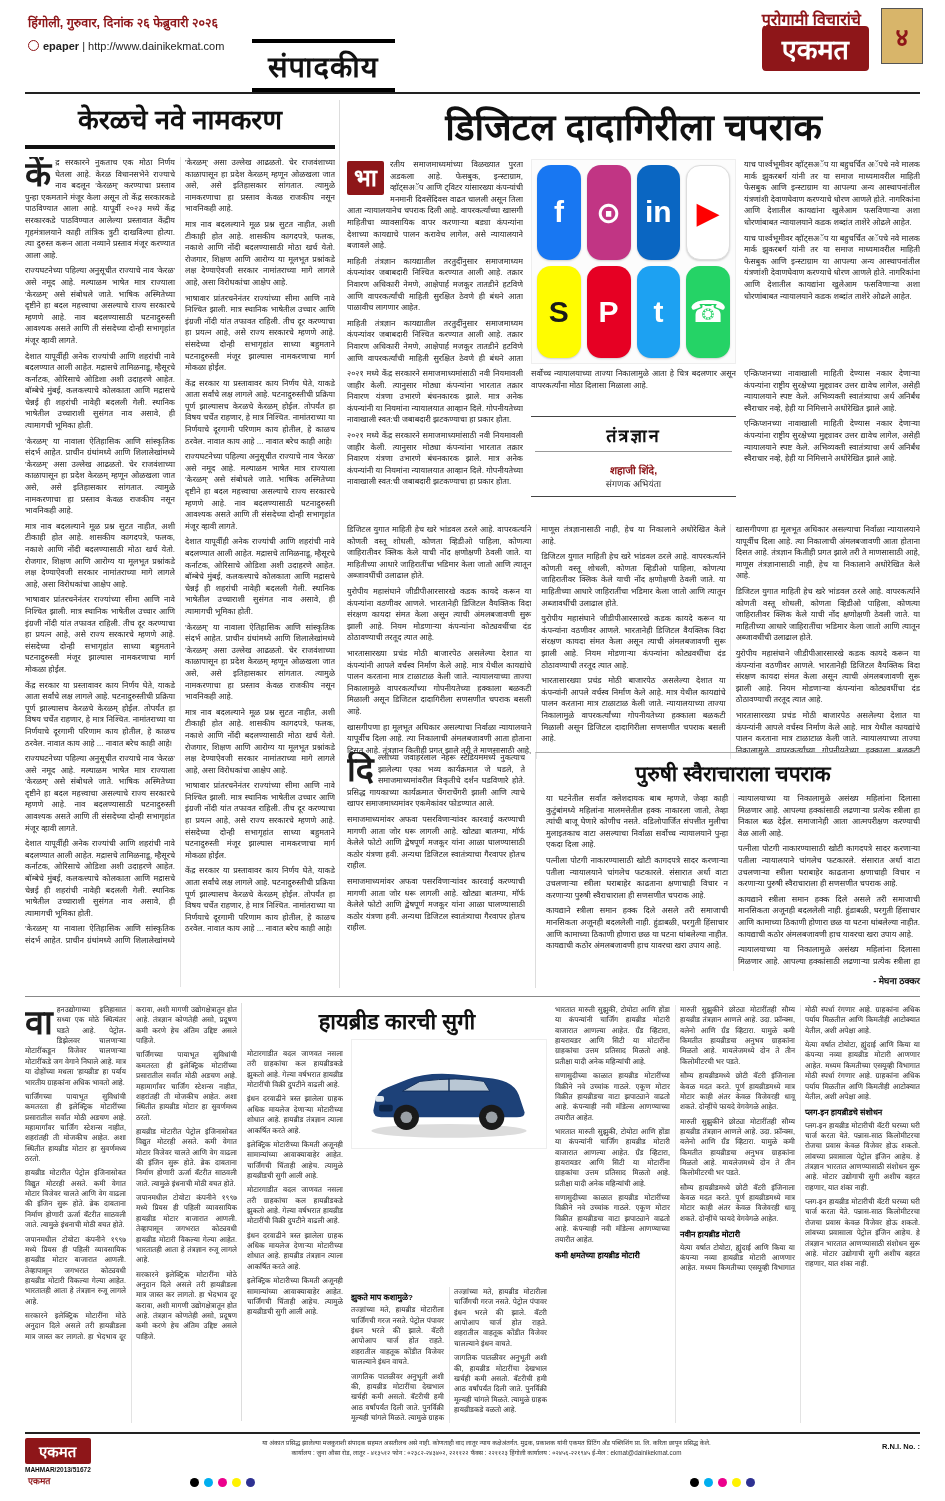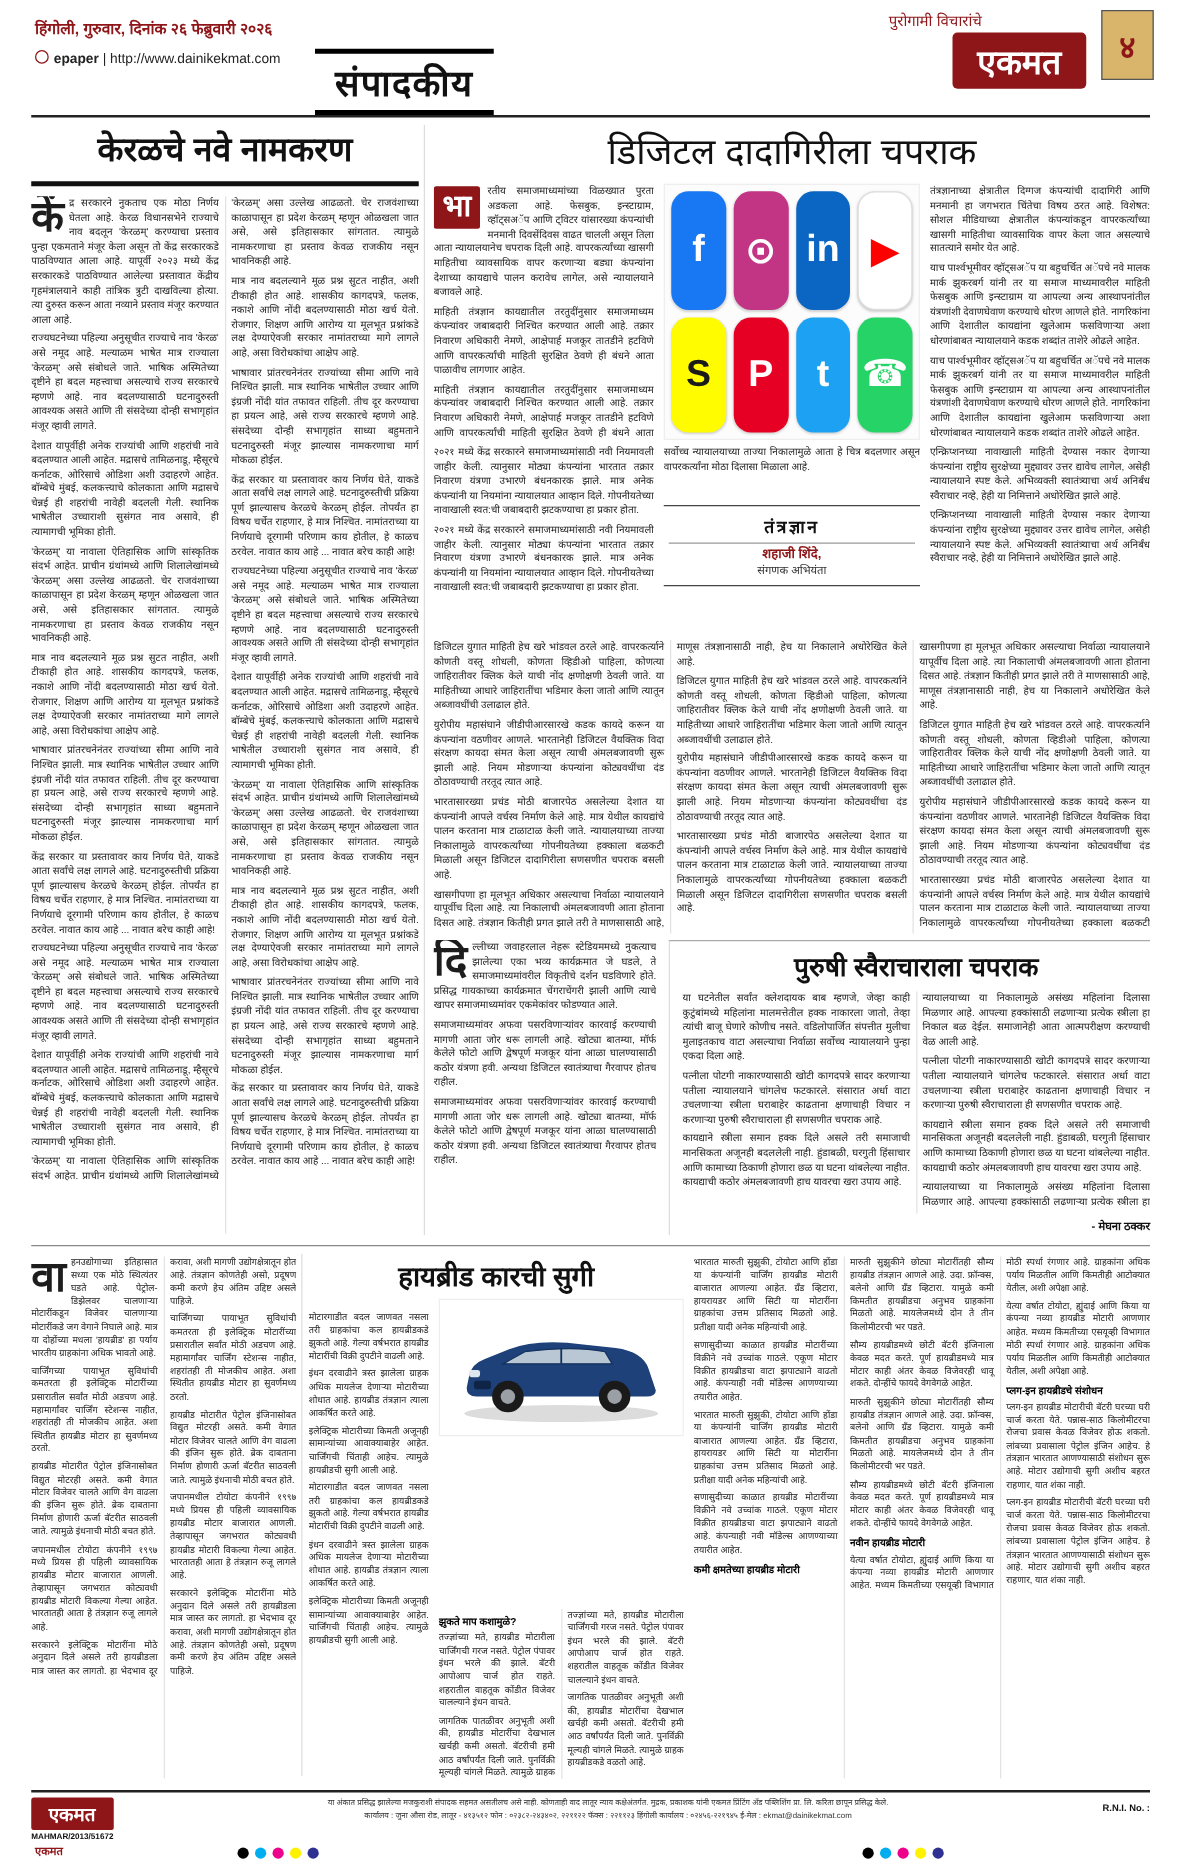--- a/index.html
+++ b/index.html
@@ -7,21 +7,21 @@
   body{font-family:"Liberation Sans","DejaVu Sans",sans-serif;background:#fff;color:#111;position:relative;overflow:hidden;}
   p{margin:0 0 4px 0;}
 
   
   .dateline{position:absolute;left:28px;top:14px;color:var(--brand);font-weight:bold;font-size:12.5px;}
   .epaper-row{position:absolute;left:28px;top:40px;font-size:11px;color:#222;}
   .eicon{display:inline-block;width:11px;height:11px;border:1.5px solid var(--brand);border-radius:50%;margin-right:4px;vertical-align:-1px;}
   .ep-label{font-weight:bold;margin-top:44px;}
   .url{color:#222;text-decoration:none;}
   .section-title{position:absolute;left:252px;top:8px;border-top:4px solid #000;border-bottom:4px solid #000;padding:3px 16px;font-size:29px;font-weight:bold;letter-spacing:1px;margin-top:31px;}
-  .tagline{position:absolute;right:84px;top:8px;color:var(--brand);font-weight:normal;font-size:12px;width:150px;text-align:left;}
+  .tagline{position:absolute;right:84px;top:8px;color:var(--brand);font-weight:bold;font-size:16px;width:150px;text-align:right;}
   .masthead{position:absolute;right:76px;top:26px;background:var(--brand);color:#fff;font-weight:bold;font-size:27px;padding:4px 20px;border-radius:4px;}
   .pagebox{position:absolute;right:22px;top:8px;width:42px;height:56px;background:var(--gold);border:1px solid #555;display:flex;align-items:center;justify-content:center;font-size:25px;font-weight:bold;color:var(--brand);}
   .hrule{position:absolute;left:25px;right:25px;top:92px;border-top:2px solid #222;}
 
   .main{position:absolute;left:25px;right:25px;top:100px;height:1325px;}
 
   
   .bt{font-size:8px;line-height:1.45;text-align:justify;color:#1d1d1d;overflow:hidden;}
   .bt-sm{font-size:7.3px;line-height:1.42;text-align:justify;color:#1d1d1d;overflow:hidden;}
   .cols2{column-count:2;column-gap:10px;column-rule:1px solid #e3e3e3;}
@@ -31,33 +31,33 @@
   .sh{font-weight:bold;font-size:8px;margin:5px 0 2px;color:#000;}
 
   
   .kerala{position:absolute;left:0;top:0;width:310px;height:888px;}
   .h-kerala{font-size:27px;font-weight:bold;text-align:center;border-bottom:4px solid #111;padding-bottom:8px;margin-bottom:8px;}
   .kerala .bt{height:830px;}
   .vdiv1{position:absolute;left:314px;top:0;height:888px;border-left:1px solid #ddd;}
 
   
   .digital{position:absolute;left:322px;top:0;right:0;height:648px;}
-  .h-digital{font-size:29px;font-weight:normal;text-align:center;margin-bottom:8px;}
+  .h-digital{font-size:37px;font-weight:bold;text-align:center;margin-bottom:8px;}
   .drow{display:flex;gap:8px;}
   .drow .c{flex:1;}
   .row1{height:205px;}
   .row2{height:150px;margin-top:4px;}
   .midcol{width:205px;flex:none;}
   .icons{display:grid;grid-template-columns:repeat(4,1fr);gap:6px;padding:5px;background:#fcfcfc;border:1px solid #eee;height:100%;}
   .ic{border-radius:14px;display:flex;align-items:center;justify-content:center;font-weight:bold;font-size:30px;box-shadow:0 1px 2px rgba(0,0,0,.18);}
   .row3{margin-top:6px;height:235px;}
   .minitext{height:44px;margin-bottom:4px;}
 
   .inset{border-top:1.5px solid #444;border-bottom:1.5px solid #444;padding:6px 4px;text-align:center;background:#fff;}
-  .inset .t{font-size:14px;font-weight:bold;letter-spacing:2px;border-bottom:1px solid #999;padding-bottom:4px;margin-bottom:0;}
+  .inset .t{font-size:18px;font-weight:bold;letter-spacing:2px;border-bottom:1px solid #999;padding-bottom:4px;margin-bottom:11px;}
   .inset .a{color:var(--brand);font-weight:bold;font-size:10.5px;}
   .inset .r{font-size:9px;color:#333;}
 
   
   .row4{position:absolute;left:322px;top:652px;right:0;height:236px;display:flex;gap:10px;}
   .contcol{width:178px;flex:none;height:100%;}
   .purushi{flex:1;border-left:1px solid #ddd;border-top:1px solid #aaa;padding:6px 0 0 10px;}
   .h-purushi{font-size:21px;font-weight:bold;text-align:center;margin-bottom:6px;}
   .purushi .bt{height:178px;}
   .byline{text-align:right;font-weight:bold;font-size:9px;margin-top:3px;}
@@ -144,21 +144,20 @@
           <div class="ic" style="background: rgb(193, 53, 132); color: rgb(255, 255, 255);">⊙</div>
           <div class="ic" style="background: rgb(10, 102, 194); color: rgb(255, 255, 255);">in</div>
           <div class="ic" style="background: rgb(255, 255, 255); color: rgb(255, 0, 0); border: 1px solid rgb(221, 221, 221);">▶</div>
           <div class="ic" style="background: rgb(255, 252, 0); color: rgb(26, 26, 26);">S</div>
           <div class="ic" style="background: rgb(230, 0, 35); color: rgb(255, 255, 255);">P</div>
           <div class="ic" style="background: rgb(29, 161, 242); color: rgb(255, 255, 255);">t</div>
           <div class="ic" style="background: rgb(37, 211, 102); color: rgb(255, 255, 255);">☎</div>
         </div>
       </div>
       <div class="c bt">
-        <p class="lead"><span>तंत्रज्ञानाच्या क्षेत्रातील दिग्गज कंपन्यांची दादागिरी आणि मनमानी हा जगभरात चिंतेचा विषय ठरत आहे. विशेषत: सोशल मीडियाच्या क्षेत्रातील कंपन्यांकडून वापरकर्त्यांच्या खासगी माहितीचा व्यावसायिक वापर केला जात असल्याचे सातत्याने समोर येत आहे.</span></p>
       <p>याच पार्श्वभूमीवर व्हॉट्सअॅप या बहुचर्चित अॅपचे नवे मालक मार्क झुकरबर्ग यांनी तर या समाज माध्यमावरील माहिती फेसबुक आणि इन्स्टाग्राम या आपल्या अन्य आस्थापनांतील यंत्रणांशी देवाणघेवाण करण्याचे धोरण आणले होते. नागरिकांना आणि देशातील कायद्यांना खुलेआम फसविणाऱ्या अशा धोरणांबाबत न्यायालयाने कडक शब्दांत ताशेरे ओढले आहेत.</p>
           <p>याच पार्श्वभूमीवर व्हॉट्सअॅप या बहुचर्चित अॅपचे नवे मालक मार्क झुकरबर्ग यांनी तर या समाज माध्यमावरील माहिती फेसबुक आणि इन्स्टाग्राम या आपल्या अन्य आस्थापनांतील यंत्रणांशी देवाणघेवाण करण्याचे धोरण आणले होते. नागरिकांना आणि देशातील कायद्यांना खुलेआम फसविणाऱ्या अशा धोरणांबाबत न्यायालयाने कडक शब्दांत ताशेरे ओढले आहेत.</p>
         </div>
     </div>
 
     <div class="drow row2">
       <div class="c bt">
           <p>२०२१ मध्ये केंद्र सरकारने समाजमाध्यमांसाठी नवी नियमावली जाहीर केली. त्यानुसार मोठ्या कंपन्यांना भारतात तक्रार निवारण यंत्रणा उभारणे बंधनकारक झाले. मात्र अनेक कंपन्यांनी या नियमांना न्यायालयात आव्हान दिले. गोपनीयतेच्या नावाखाली स्वत:ची जबाबदारी झटकण्याचा हा प्रकार होता.</p>
           <p>२०२१ मध्ये केंद्र सरकारने समाजमाध्यमांसाठी नवी नियमावली जाहीर केली. त्यानुसार मोठ्या कंपन्यांना भारतात तक्रार निवारण यंत्रणा उभारणे बंधनकारक झाले. मात्र अनेक कंपन्यांनी या नियमांना न्यायालयात आव्हान दिले. गोपनीयतेच्या नावाखाली स्वत:ची जबाबदारी झटकण्याचा हा प्रकार होता.</p>
         </div>

